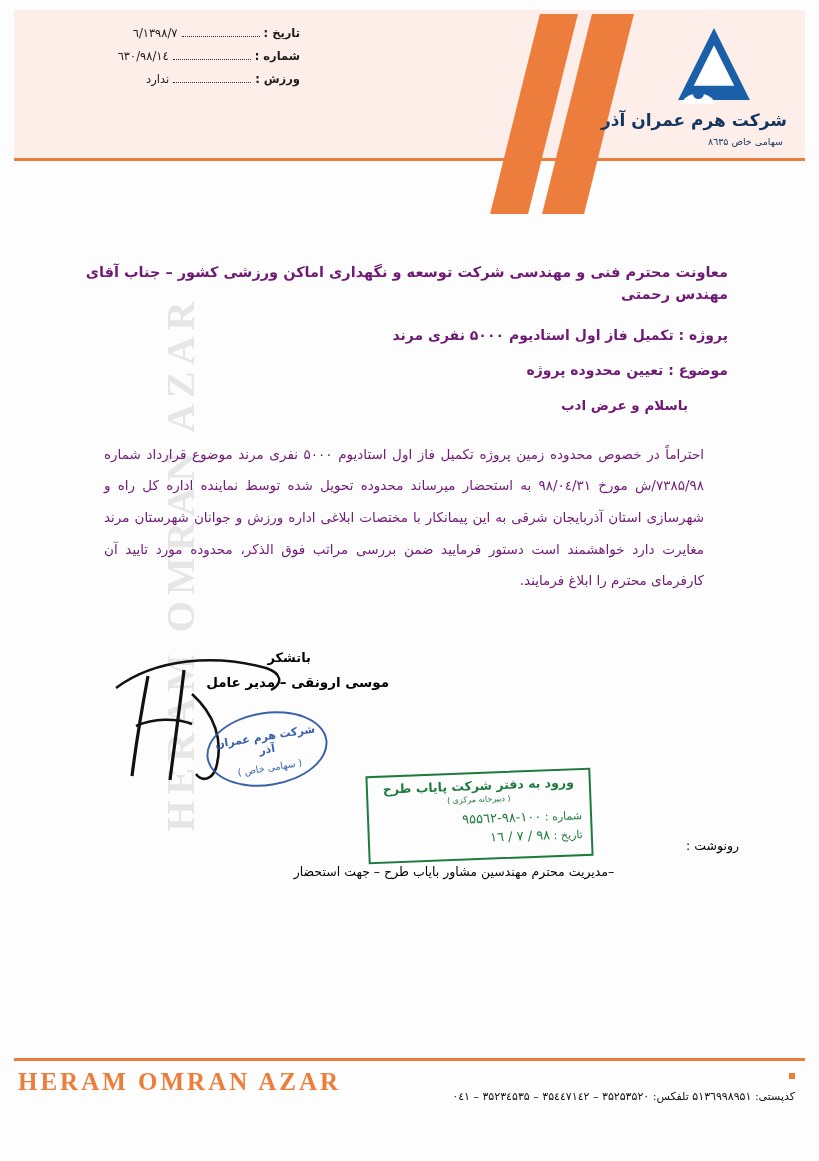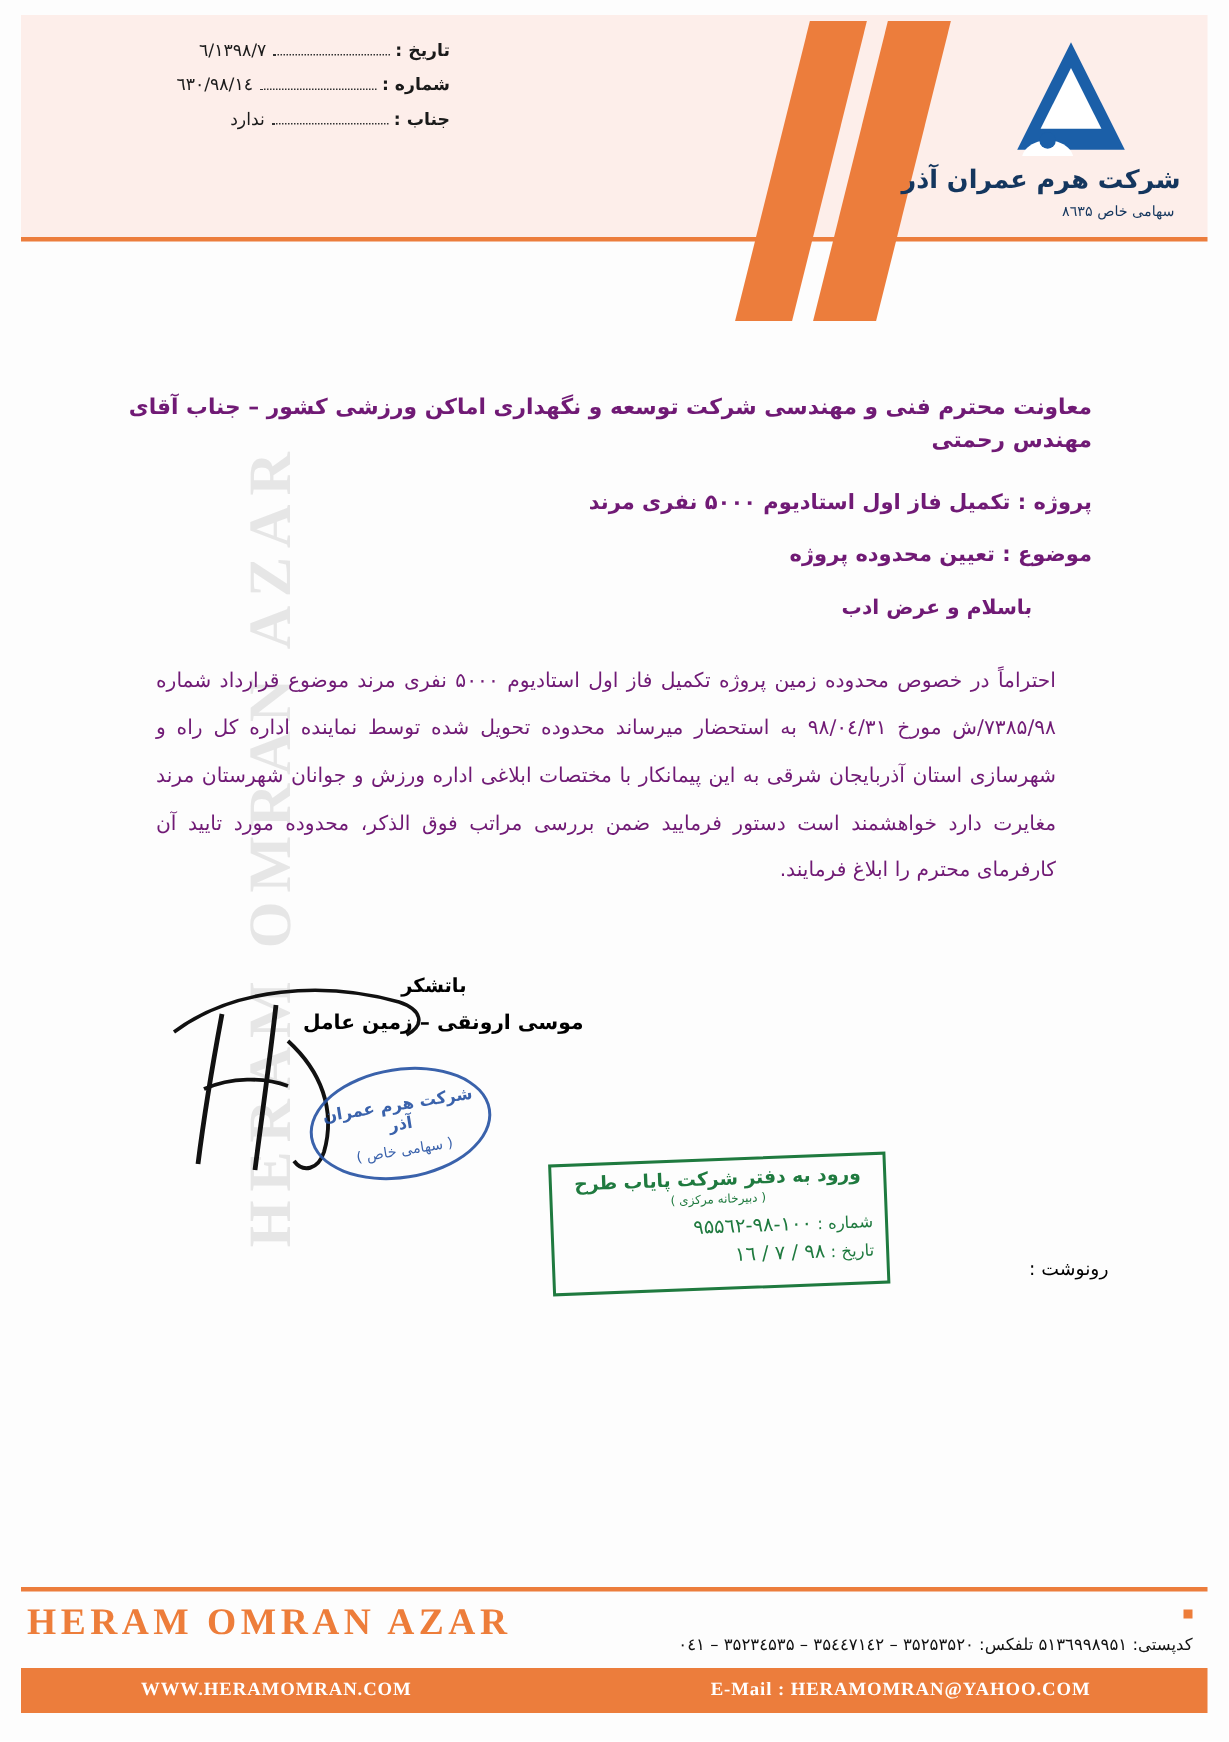--- a/index.html
+++ b/index.html
@@ -190,21 +190,21 @@
       <span class="meta-label">تاریخ :</span>
       <span class="meta-dots"></span>
       <span class="meta-value">۱۳۹۸/۷/٦</span>
     </div>
     <div class="meta-row">
       <span class="meta-label">شماره :</span>
       <span class="meta-dots"></span>
       <span class="meta-value">٦۳۰/۹۸/۱٤</span>
     </div>
     <div class="meta-row">
-      <span class="meta-label">جناب :</span>
+      <span class="meta-label">ورزش :</span>
       <span class="meta-dots"></span>
       <span class="meta-value">ندارد</span>
     </div>
   </div>
 
   <div class="logo-wrap">
     <div class="bar bar1"></div>
     <div class="bar bar2"></div>
     <svg class="logo-mark" viewBox="0 0 100 100">
       <polygon points="50,4 96,96 4,96" fill="#1b5fa8"></polygon>
@@ -223,21 +223,21 @@
     <div class="field-line">پروژه : تکمیل فاز اول استادیوم ۵۰۰۰ نفری مرند</div>
     <div class="field-line">موضوع : تعیین محدوده پروژه</div>
     <div class="greeting">باسلام و عرض ادب</div>
     <div class="para">
       <p>احتراماً در خصوص محدوده زمین پروژه تکمیل فاز اول استادیوم ۵۰۰۰ نفری مرند موضوع قرارداد شماره ۷۳۸۵/۹۸/ش مورخ ۹۸/۰٤/۳۱ به استحضار میرساند محدوده تحویل شده توسط نماینده اداره کل راه و شهرسازی استان آذربایجان شرقی به این پیمانکار با مختصات ابلاغی اداره ورزش و جوانان شهرستان مرند مغایرت دارد خواهشمند است دستور فرمایید ضمن بررسی مراتب فوق الذکر، محدوده مورد تایید آن کارفرمای محترم را ابلاغ فرمایند.</p>
     </div>
   </div>
 
   <div class="sign-block">
     <div class="thanks">باتشکر</div>
-    <div class="signer">موسی ارونقی – زمین عامل</div>
+    <div class="signer">موسی ارونقی – مدیر عامل</div>
   </div>
 
   <svg class="scribble" viewBox="0 0 240 140">
     <path d="M20 40 C60 10, 120 6, 170 20 C185 25, 188 35, 175 42" fill="none" stroke="#111" stroke-width="2.4"></path>
     <path d="M52 28 C46 60, 40 96, 36 128" fill="none" stroke="#111" stroke-width="3.2"></path>
     <path d="M88 22 C84 58, 78 100, 74 132" fill="none" stroke="#111" stroke-width="3.2"></path>
     <path d="M40 78 C58 70, 80 70, 96 76" fill="none" stroke="#111" stroke-width="2.6"></path>
     <path d="M96 46 C118 66, 128 92, 120 120 C116 132, 106 134, 100 126" fill="none" stroke="#111" stroke-width="2.6"></path>
   </svg>
 
@@ -253,29 +253,26 @@
       <span>شماره :</span>
       <span class="hand">۱۰۰-۹۸-۹۵۵٦۲</span>
     </div>
     <div class="r4">
       <span>تاریخ :</span>
       <span class="hand">۹۸ / ۷ / ۱٦</span>
     </div>
   </div>
 
   <div class="cc-label">رونوشت :</div>
+  <div class="cc-line">–مدیریت محترم مهندسین مشاور بایاب طرح – جهت استحضار</div>
 
   <div class="footer-rule"></div>
   <div class="footer-logo">HERAM   OMRAN   AZAR</div>
   <div class="footer-addr">
     <div>
       <span class="sq"></span>
     </div>
     <div>
       <span>کدپستی: ۵۱۳٦۹۹۸۹۵۱ تلفکس: ۳۵۲۵۳۵۲۰ – ۳۵٤٤۷۱٤۲ – ۳۵۲۳٤۵۳۵ – ۰٤۱</span>
     </div>
   </div>
-  <div class="footer-band">
-    <div class="fb-left">WWW.HERAMOMRAN.COM</div>
-    <div class="fb-right">E-Mail : HERAMOMRAN@YAHOO.COM</div>
-  </div>
 
 </div>
 
 </body></html>

